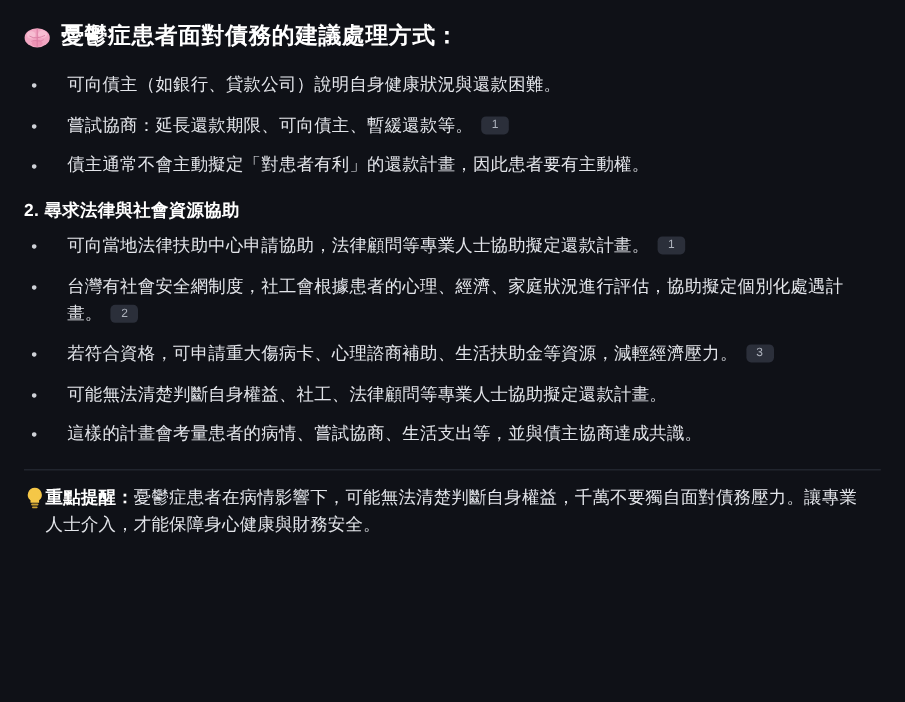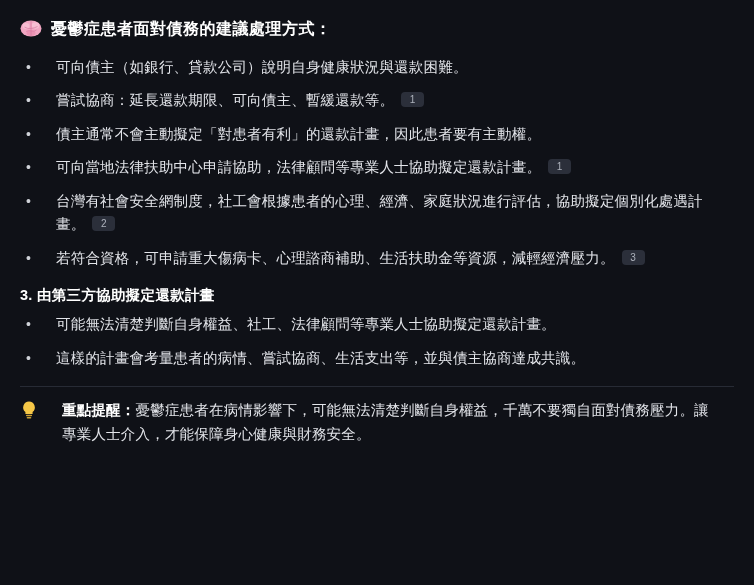--- a/index.html
+++ b/index.html
@@ -20,21 +20,21 @@
     box-sizing: border-box;
     width: 754px;
     height: 585px;
     padding: 14px 18px 10px 18px;
     position: relative;
   }
   .doc-title {
     display: flex;
     align-items: center;
     gap: 9px;
-    font-size: 16px;
+    font-size: 19px;
     font-weight: bold;
     color: #ffffff;
     letter-spacing: 0.5px;
     margin: 2px 0 14px 2px;
   }
   .brain-icon {
     width: 22px;
     height: 19px;
     flex: 0 0 auto;
     display: block;
@@ -90,21 +90,21 @@
     font-family: "Liberation Sans", sans-serif;
   }
   .divider {
     border: none;
     border-top: 1px solid #272b35;
     margin: 16px 2px 12px 2px;
   }
   .note {
     display: flex;
     align-items: flex-start;
-    gap: 24px;
+    gap: 0;
     margin: 0 2px;
   }
   .bulb-icon {
     flex: 0 0 auto;
     width: 18px;
     height: 20px;
     display: block;
     margin-top: 1px;
   }
   .note-text {
@@ -148,38 +148,38 @@
         <span class="bullet-text"><span>嘗試協商：延長還款期限、可向債主、暫緩還款等。</span><span class="cite">1</span></span>
       </li>
       <li class="bullet">
         <span class="bullet-dot">•</span>
         <span class="bullet-text"><span>債主通常不會主動擬定「對患者有利」的還款計畫，因此患者要有主動權。</span></span>
       </li>
     </ul>
   </div>
 
   <div class="section">
+    <div class="section-heading">2. 尋求法律與社會資源協助</div>
     <ul class="bullets">
       <li class="bullet">
         <span class="bullet-dot">•</span>
         <span class="bullet-text"><span>可向當地法律扶助中心申請協助，法律顧問等專業人士協助擬定還款計畫。</span><span class="cite">1</span></span>
       </li>
       <li class="bullet">
         <span class="bullet-dot">•</span>
         <span class="bullet-text"><span>台灣有社會安全網制度，社工會根據患者的心理、經濟、家庭狀況進行評估，協助擬定個別化處遇計畫。</span><span class="cite">2</span></span>
       </li>
       <li class="bullet">
         <span class="bullet-dot">•</span>
         <span class="bullet-text"><span>若符合資格，可申請重大傷病卡、心理諮商補助、生活扶助金等資源，減輕經濟壓力。</span><span class="cite">3</span></span>
       </li>
     </ul>
   </div>
 
   <div class="section">
-    <div class="section-heading">3. 由第三方協助擬定還款計畫</div>
     <ul class="bullets">
       <li class="bullet">
         <span class="bullet-dot">•</span>
         <span class="bullet-text"><span>可能無法清楚判斷自身權益、社工、法律顧問等專業人士協助擬定還款計畫。</span></span>
       </li>
       <li class="bullet">
         <span class="bullet-dot">•</span>
         <span class="bullet-text"><span>這樣的計畫會考量患者的病情、嘗試協商、生活支出等，並與債主協商達成共識。</span></span>
       </li>
     </ul>

